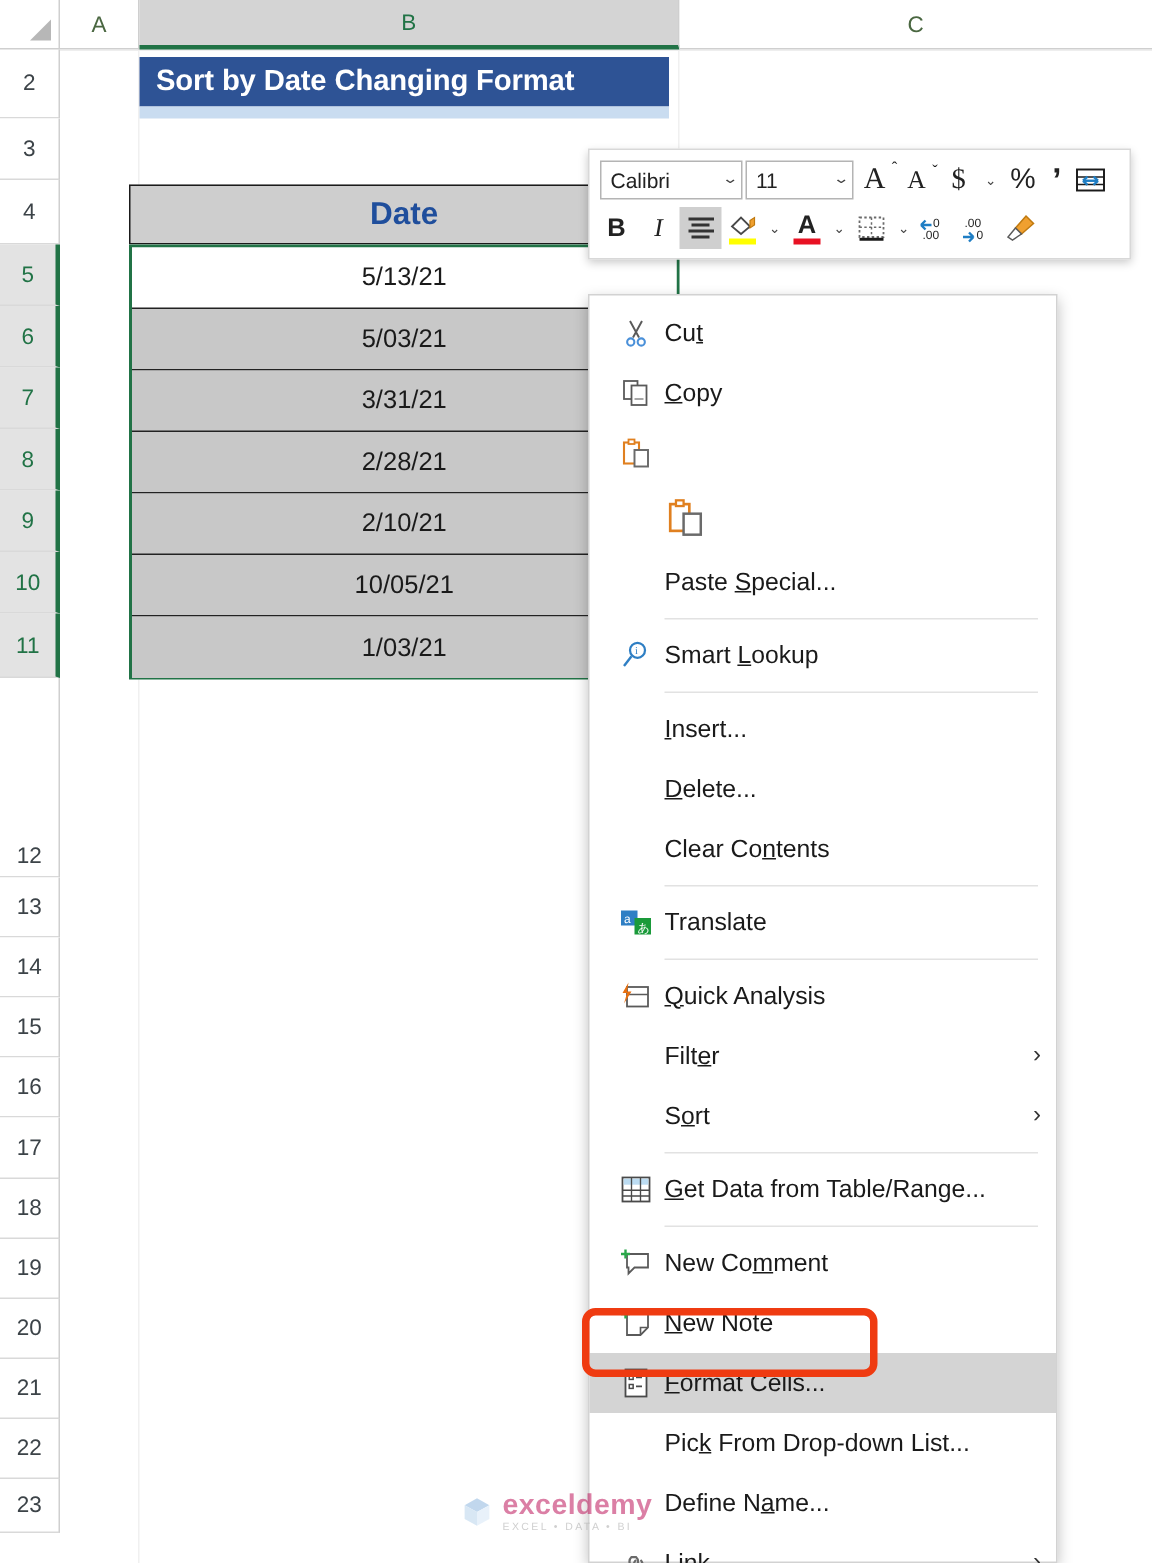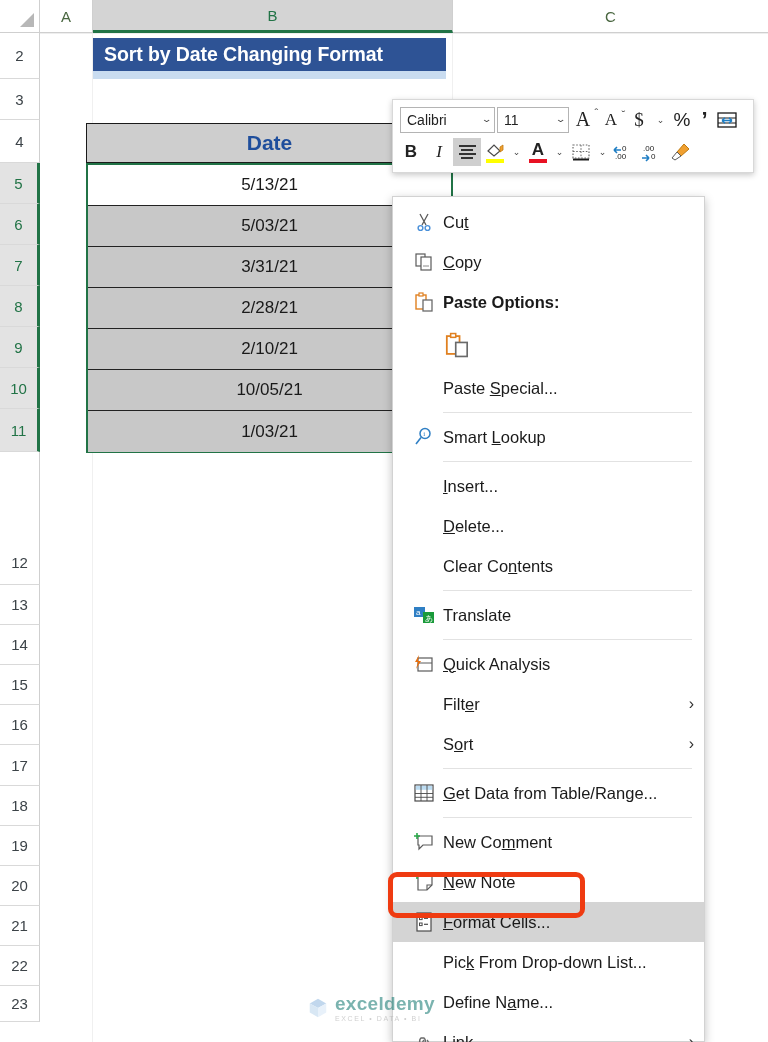--- a/index.html
+++ b/index.html
@@ -48,21 +48,21 @@
     display: flex; align-items: center; justify-content: center;
     font-size: 15px; color: #3c4348;
     background: #ffffff;
     border-right: 1px solid #cfcfcf;
     border-bottom: 1px solid #d9d9d9;
   }
   .rowhdr.insel {
     background: #e3e3e3; color: #217346;
     border-right: 3px solid #217346;
   }
-  .rowhdr.tall { align-items: flex-end; padding-bottom: 13px; }
+  .rowhdr.tall { align-items: flex-end; padding-bottom: 5px; }
 
   
   .gridarea {
     position: absolute; left: 40px; top: 33px;
     width: 728px; height: 1009px;
     background: #ffffff;
   }
   .gridline-v {
     position: absolute; top: 0; width: 1px; height: 1009px; background: #f0f0f0;
   }
@@ -189,21 +189,21 @@
     pointer-events: none;
   }
 
   
   .watermark {
     position: absolute; left: 307px; top: 994px;
     display: flex; align-items: center; gap: 6px; opacity: 0.55;
   }
   .wm-cube { width: 22px; height: 22px; }
   .wm-txt { display: flex; flex-direction: column; line-height: 1; }
-  .wm-main { font-size: 19px; font-weight: bold; color: #0f766e; letter-spacing: 0.3px; }
+  .wm-main { font-size: 19px; font-weight: bold; color: #be185d; letter-spacing: 0.3px; }
   .wm-sub { font-size: 7px; color: #a8a8a8; letter-spacing: 1.6px; margin-top: 2px; }
 </style>
 </head>
 <body>
 
 <div id="root">
 
   <div class="gridarea">
     <div class="gridline-v" style="left:52px"></div>
     <div class="gridline-v" style="left:412px"></div>
@@ -442,21 +442,20 @@
           <span class="lbl"><u>C</u>opy</span>
         </div>
         <div class="mi bold">
           <span class="ic">
             <svg width="22" height="22" viewBox="0 0 22 22">
               <rect x="3" y="4" width="10" height="14" fill="#fff" stroke="#e08020" stroke-width="1.4"></rect>
               <rect x="6" y="2" width="4" height="3" fill="#fff" stroke="#e08020" stroke-width="1.2"></rect>
               <rect x="10" y="9" width="9" height="11" fill="#fff" stroke="#6a6a6a" stroke-width="1.3"></rect>
             </svg>
           </span>
-          <span class="lbl">Paste Options:</span>
         </div>
         <div class="paste-thumb">
           <svg width="28" height="28" viewBox="0 0 22 22">
             <rect x="3" y="4" width="10" height="14" fill="#fff" stroke="#e08020" stroke-width="1.4"></rect>
             <rect x="6" y="2" width="4" height="3" fill="#fff" stroke="#e08020" stroke-width="1.2"></rect>
             <rect x="10" y="9" width="9" height="11" fill="#fff" stroke="#6a6a6a" stroke-width="1.3"></rect>
           </svg>
         </div>
         <div class="mi">
           <span class="ic"></span>

